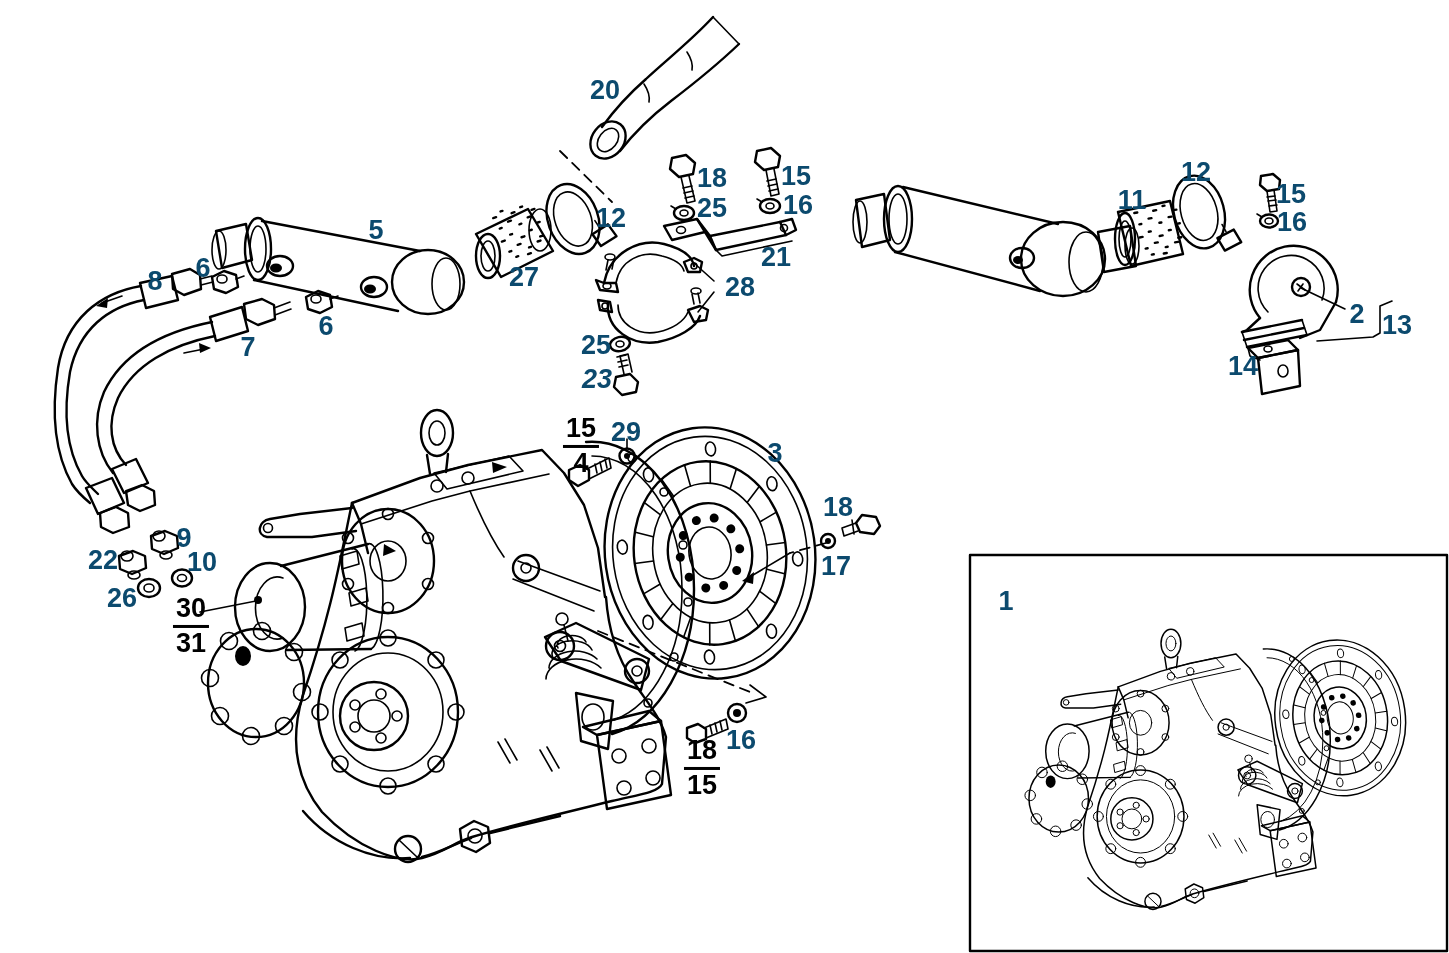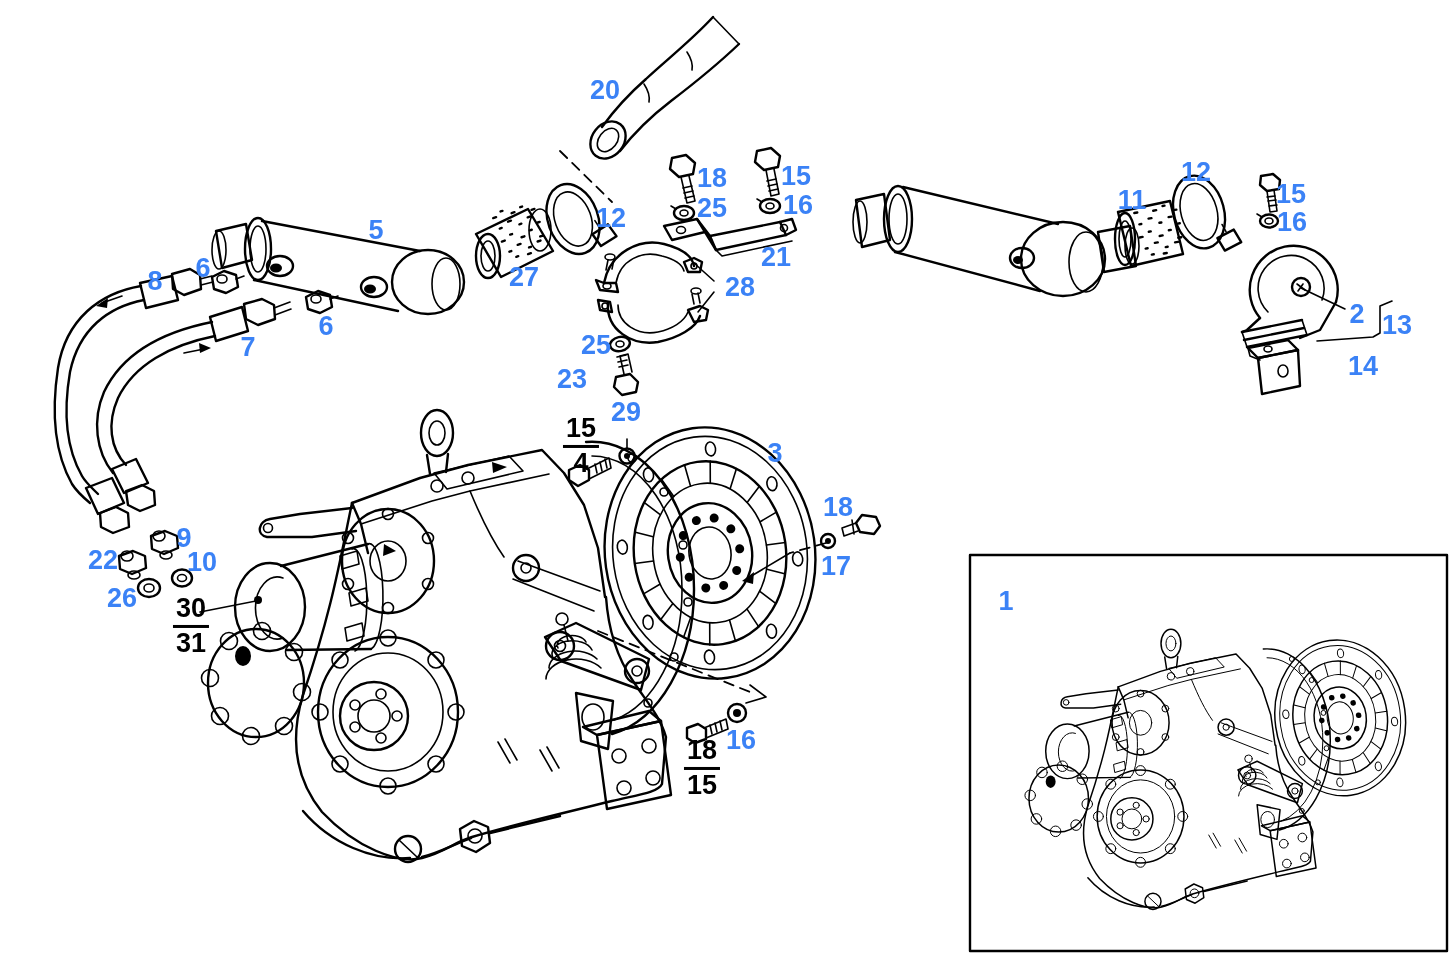--- a/index.html
+++ b/index.html
@@ -7,21 +7,21 @@
          font-family:"Liberation Sans",sans-serif;}
   #art{position:absolute;left:0;top:0;}
   #art path, #art ellipse, #art circle, #art rect, #art line, #art polygon{
       fill:none;stroke:#000;stroke-width:2.4;stroke-linecap:round;stroke-linejoin:round;}
   #art .thin{stroke-width:1.6;}
   #art .fill{fill:#000;stroke:none;}
   #art .dash{stroke-width:1.8;stroke-dasharray:10 7;}
   #art .speck{stroke-width:2.4;}
   #labels{position:absolute;left:0;top:0;width:100%;height:100%;}
   .callout{position:absolute;transform:translate(-50%,-50%);font-weight:bold;
-           font-size:27px;line-height:1;color:#3b82f6;white-space:nowrap;}
+           font-size:27px;line-height:1;color:#0c4a6e;white-space:nowrap;}
   .stack{position:absolute;transform:translate(-50%,-50%);text-align:center;
          font-weight:bold;font-size:27px;line-height:1.02;color:#000;}
   .stack .top{display:block;border-bottom:3px solid #000;padding:0 3px 2px;}
   .stack .bot{display:block;padding-top:2px;}
 </style>
 </head>
 <body>
 
 <div id="stage">
 
@@ -448,29 +448,29 @@
       <div class="callout" style="left: 712px; top: 208px;">25</div>
       <div class="callout" style="left: 796px; top: 176px;">15</div>
       <div class="callout" style="left: 798px; top: 205px;">16</div>
       <div class="callout" style="left: 776px; top: 257px;">21</div>
       <div class="callout" style="left: 727px; top: 287px; margin-left: 13px;">28</div>
       <div class="callout" style="left: 203px; top: 268px;">6</div>
       <div class="callout" style="left: 155px; top: 281px;">8</div>
       <div class="callout" style="left: 326px; top: 326px;">6</div>
       <div class="callout" style="left: 248px; top: 347px;">7</div>
       <div class="callout" style="left: 596px; top: 345px;">25</div>
-      <div class="callout" style="left: 572px; top: 379px;">23</div>
+      <div class="callout" style="left: 597px; top: 379px; font-style: italic;">23</div>
       <div class="callout" style="left: 1132px; top: 200px;">11</div>
       <div class="callout" style="left: 1196px; top: 172px;">12</div>
       <div class="callout" style="left: 1291px; top: 194px;">15</div>
       <div class="callout" style="left: 1292px; top: 222px;">16</div>
       <div class="callout" style="left: 1357px; top: 314px;">2</div>
       <div class="callout" style="left: 1397px; top: 325px;">13</div>
-      <div class="callout" style="left: 1363px; top: 366px;">14</div>
-      <div class="callout" style="left: 626px; top: 412px;">29</div>
+      <div class="callout" style="left: 1243px; top: 366px;">14</div>
+      <div class="callout" style="left: 626px; top: 432px;">29</div>
       <div class="callout" style="left: 775px; top: 453px;">3</div>
       <div class="callout" style="left: 838px; top: 507px;">18</div>
       <div class="callout" style="left: 836px; top: 566px;">17</div>
       <div class="callout" style="left: 184px; top: 538px;">9</div>
       <div class="callout" style="left: 103px; top: 560px;">22</div>
       <div class="callout" style="left: 202px; top: 562px;">10</div>
       <div class="callout" style="left: 122px; top: 598px;">26</div>
       <div class="callout" style="left: 741px; top: 740px;">16</div>
       <div class="callout" style="left: 1006px; top: 601px;">1</div>
       <div class="stack" style="left: 581px; top: 446px;">

